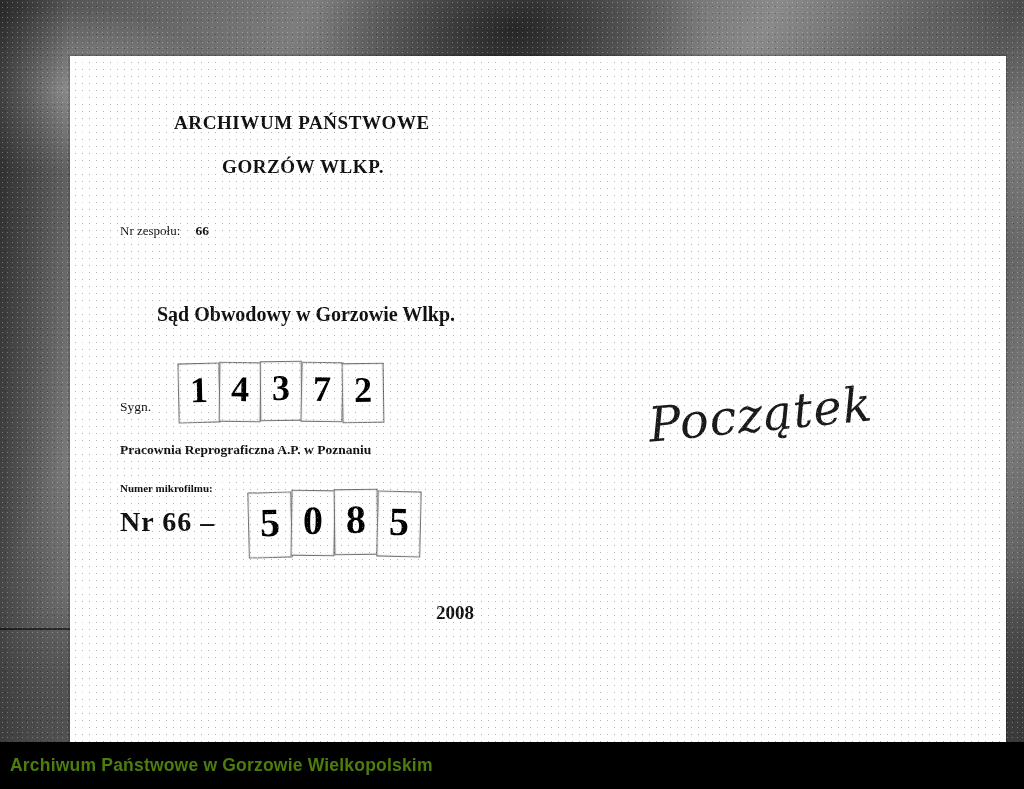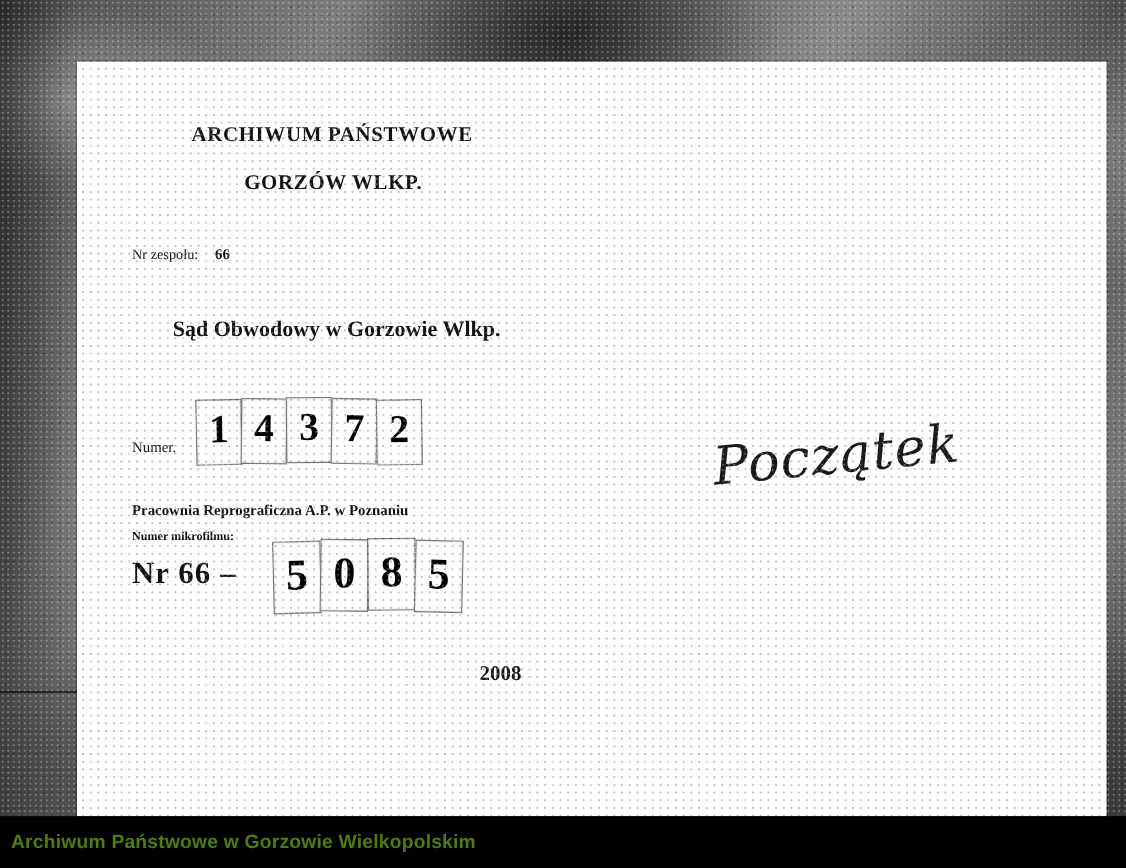--- a/index.html
+++ b/index.html
@@ -107,21 +107,21 @@
     position: absolute;
     left: 50px;
     top: 167px;
     font-size: 13px;
   }
   .fondline b { font-size: 13.5px; margin-left: 12px; }
 
   .creator {
     position: absolute;
     left: 87px;
-    top: 232px;
+    top: 247px;
     font-size: 20px;
     font-weight: bold;
     text-align: right;
   }
 
   .sygn-label {
     position: absolute;
     left: 50px;
     top: 343px;
     font-size: 13.5px;
@@ -168,21 +168,20 @@
   .digits.film .digit:nth-child(2){ transform: rotate(.8deg); }
   .digits.film .digit:nth-child(3){ transform: rotate(-.6deg) translateY(-1px); }
   .digits.film .digit:nth-child(4){ transform: rotate(1.3deg) translateY(1px); }
 
   .repro {
     position: absolute;
     left: 50px;
     top: 386px;
     font-size: 13.5px;
     font-weight: bold;
-    margin-top: 14px;
   }
   .filmlabel {
     position: absolute;
     left: 50px;
     top: 426px;
     font-size: 11px;
     font-weight: bold;
   }
   .filmprefix {
     position: absolute;
@@ -247,21 +246,21 @@
 
     <div class="heading2 page-text">GORZÓW WLKP.</div>
 
     <div class="fondline page-text">
       <span>Nr zespołu:</span>
       <b>66</b>
     </div>
 
     <div class="creator page-text">Sąd Obwodowy w Gorzowie Wlkp.</div>
 
-    <div class="sygn-label page-text">Numer.</div>
+    <div class="sygn-label page-text">Sygn.</div>
 
     <div class="digits sygn">
       <div class="digit">1</div>
       <div class="digit">4</div>
       <div class="digit">3</div>
       <div class="digit">7</div>
       <div class="digit">2</div>
     </div>
 
     <div class="repro page-text">Pracownia Reprograficzna   A.P. w Poznaniu</div>

